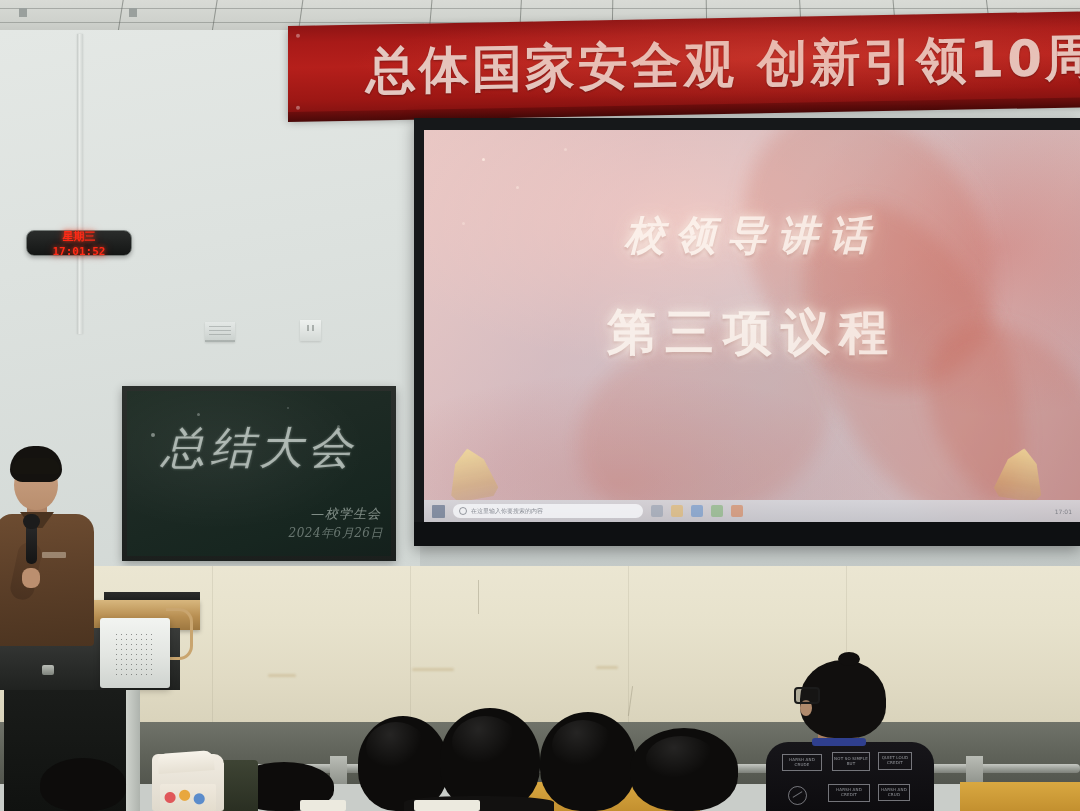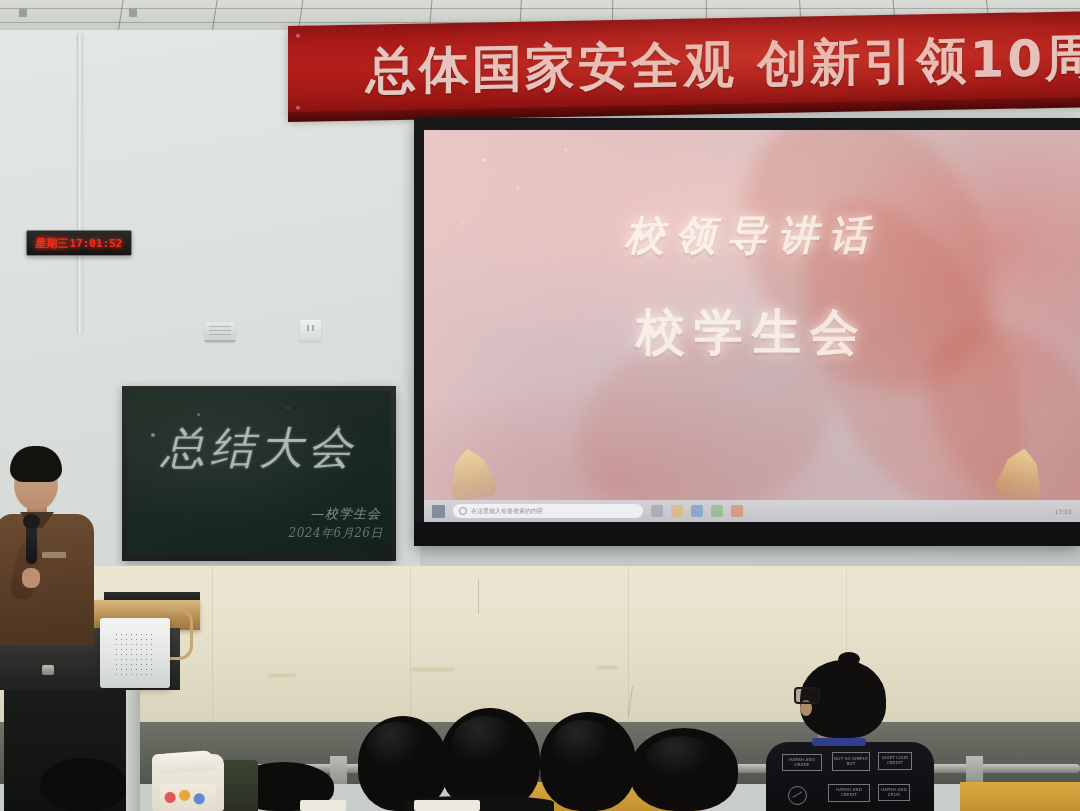--- a/index.html
+++ b/index.html
@@ -176,23 +176,24 @@
     position:absolute;left:300px;top:320px;width:21px;height:21px;
     background:linear-gradient(180deg,#eef1ef,#d4d9d6);
     box-shadow:0 1px 2px rgba(0,0,0,.12);
   }
   .outlet .pin{position:absolute;top:5px;width:2px;height:6px;background:rgba(120,128,124,.55);}
 
   
   .clock{
     position:absolute;left:26px;top:230px;width:104px;height:24px;
     background:linear-gradient(180deg,#2a2c2b,#141615);
-    border:1px solid #777d7a;border-radius:2px;
+    border:1px solid #777d7a;border-radius:8px;
     display:flex;align-items:center;justify-content:center;gap:1px;
     box-shadow:0 2px 4px rgba(0,0,0,.28);
+    flex-direction:column;
   }
   .clock-day,.clock-time{
     font-family:"DejaVu Sans Mono","Liberation Mono",monospace;
     font-size:11px;font-weight:bold;color:#ff2a16;
     text-shadow:0 0 4px rgba(255,60,30,.9),0 0 8px rgba(255,40,10,.5);
     white-space:nowrap;
   }
   .clock-bracket{
     position:absolute;top:8px;width:8px;height:9px;background:#9aa09d;
   }
@@ -424,21 +425,21 @@
       <div class="scr-ribbon" style="left:330px;top:-30px;width:230px;height:300px;transform:rotate(-32deg)"></div>
       <div class="scr-ribbon" style="left:400px;top:60px;width:180px;height:340px;transform:rotate(-26deg)"></div>
       <div class="scr-ribbon" style="left:150px;top:200px;width:260px;height:190px;transform:rotate(-20deg);opacity:.7"></div>
       <div class="scr-ribbon" style="left:520px;top:180px;width:150px;height:230px;transform:rotate(-38deg)"></div>
       <div class="scr-star" style="left:58px;top:28px"></div>
       <div class="scr-star" style="left:92px;top:56px;opacity:.6"></div>
       <div class="scr-star" style="left:140px;top:18px;opacity:.5"></div>
       <div class="scr-star" style="left:38px;top:92px;opacity:.45"></div>
 
       <div class="slide-line slide-line-1">校领导讲话</div>
-      <div class="slide-line slide-line-2">校学生会</div>
+      <div class="slide-line slide-line-2">第三项议程</div>
 
       <div class="bell bell-l"></div>
       <div class="bell bell-r"></div>
 
       <div class="taskbar">
         <div class="tb-start"></div>
         <div class="tb-search">
           <span class="tb-search-ico"></span>
           <span class="tb-search-txt">在这里输入你要搜索的内容</span>
         </div>

